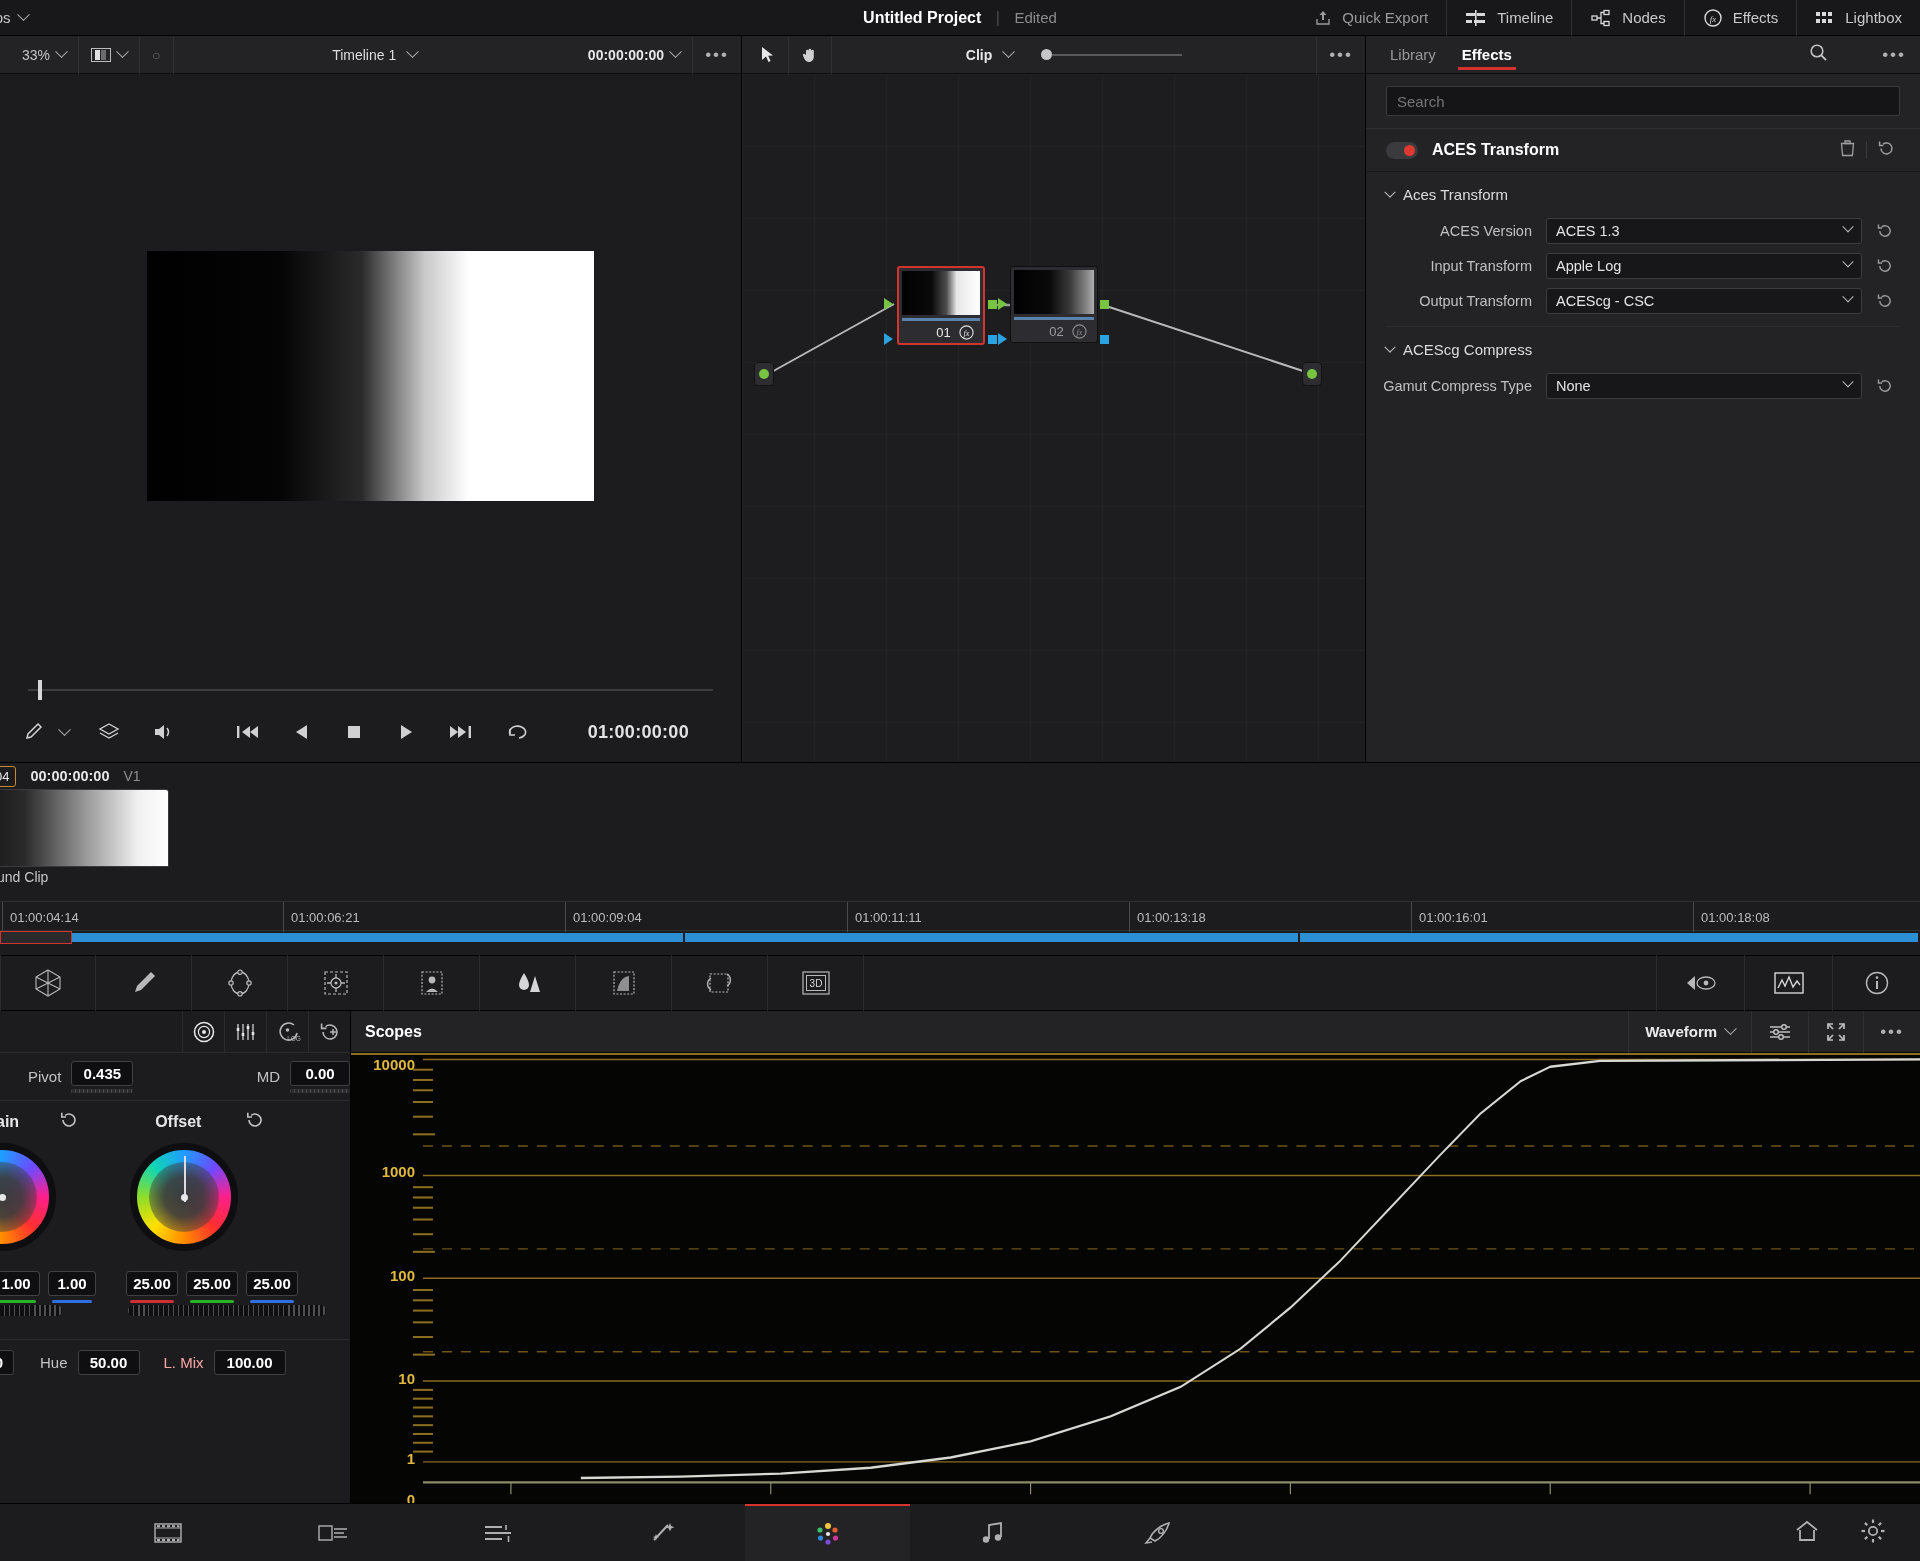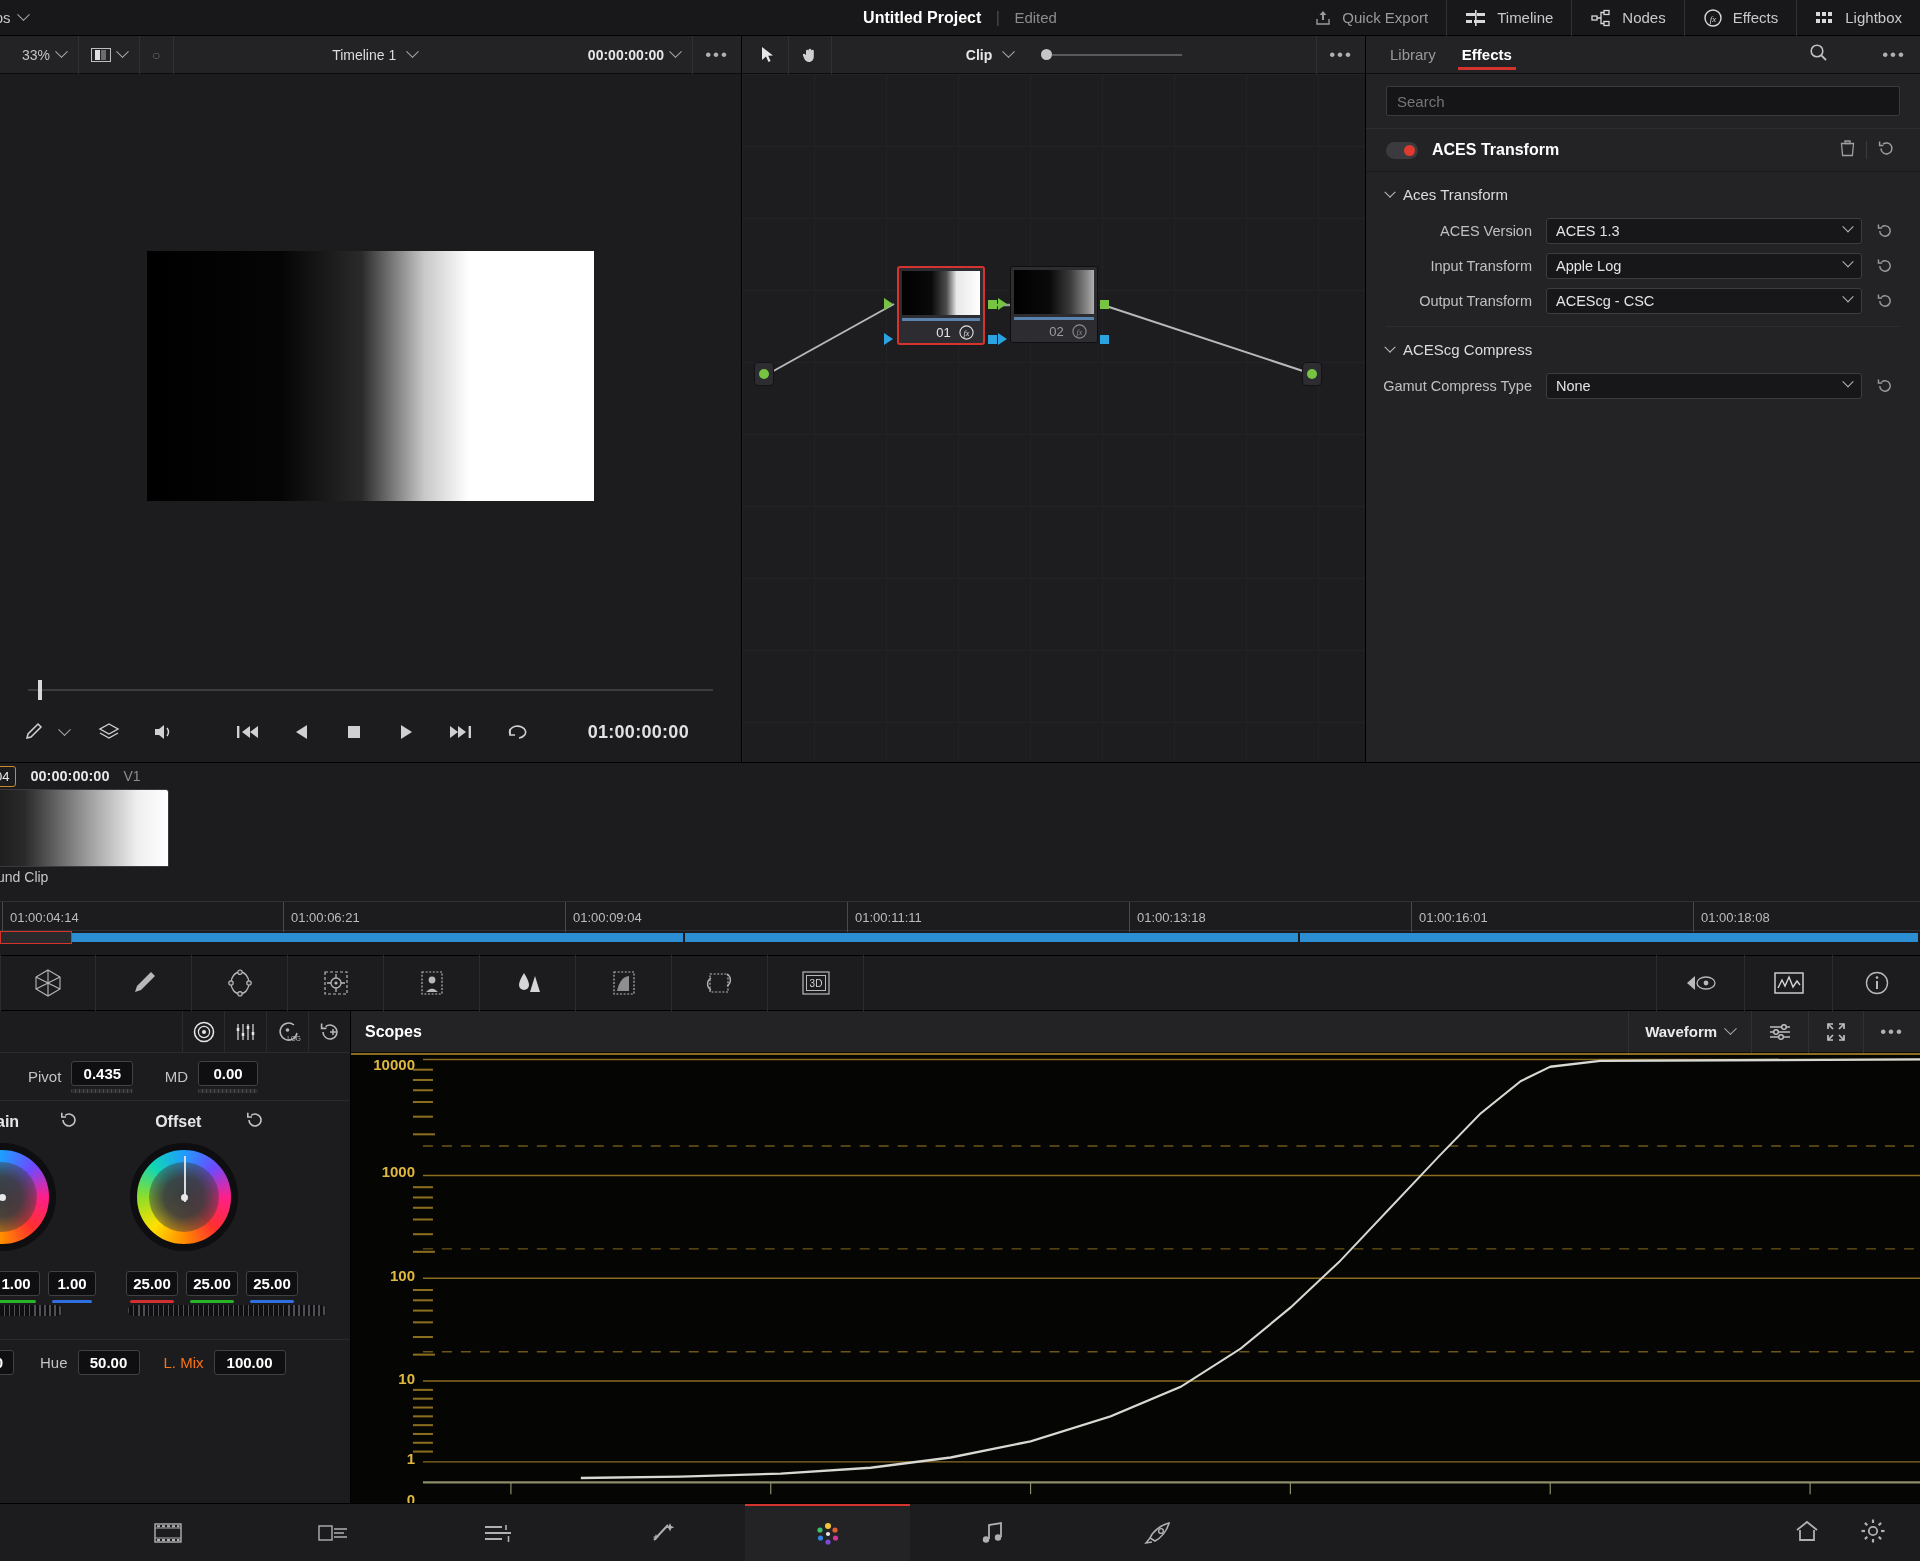--- a/index.html
+++ b/index.html
@@ -656,21 +656,21 @@
       </div>
 
       <div class="wh-row1">
         <div style="display:flex;align-items:center;gap:10px;padding-left:28px">
           <span style="font-size:15px;color:#c2c2c4">Pivot</span>
           <span>
             <div class="num-field" style="width:62px">0.435</div>
             <div class="minibar"></div>
           </span>
         </div>
-        <div style="display:flex;align-items:center;gap:10px;margin-left:auto;padding-right:92px">
+        <div style="display:flex;align-items:center;gap:10px;margin-left:auto;">
           <span style="font-size:15px;color:#c2c2c4">MD</span>
           <span>
             <div class="num-field" style="width:60px">0.00</div>
             <div class="minibar"></div>
           </span>
         </div>
       </div>
 
       <div class="wh-labels">
         <span style="font-size:16px;font-weight:bold;color:#e6e6e8;padding-left:0px;margin-left:-4px">ain</span>
@@ -727,21 +727,21 @@
           </div>
         </div>
 
         <div style="position:absolute;left:-46px;top:162px;width:108px;height:11px;border-radius:6px;background:#0f0f11;background-image:repeating-linear-gradient(to right,#4f4f53 0 1.5px, transparent 1.5px 5px)"></div>
         <div style="position:absolute;left:128px;top:162px;width:198px;height:11px;border-radius:6px;background:#0f0f11;background-image:repeating-linear-gradient(to right,#4f4f53 0 1.5px, transparent 1.5px 5px)"></div>
 
         <div style="position:absolute;left:0;right:0;top:196px;border-top:1px solid #2b2b2e;height:46px;display:flex;align-items:center">
           <div class="num-field" style="width:30px;margin-left:-16px">0</div>
           <span style="font-size:15px;color:#c2c2c4;margin-left:26px">Hue</span>
           <div class="num-field" style="width:62px;margin-left:10px">50.00</div>
-          <span style="font-size:15px;color:#f97316;margin-left:24px">L. Mix</span>
+          <span style="font-size:15px;color:#fca5a5;margin-left:24px">L. Mix</span>
           <div class="num-field" style="width:72px;margin-left:10px">100.00</div>
         </div>
       </div>
     </div>
 
     <div class="scopes">
       <div class="sc-head">
         <div class="sc-title">Scopes</div>
         <div class="sc-right">
           <div class="sc-rbtn">

